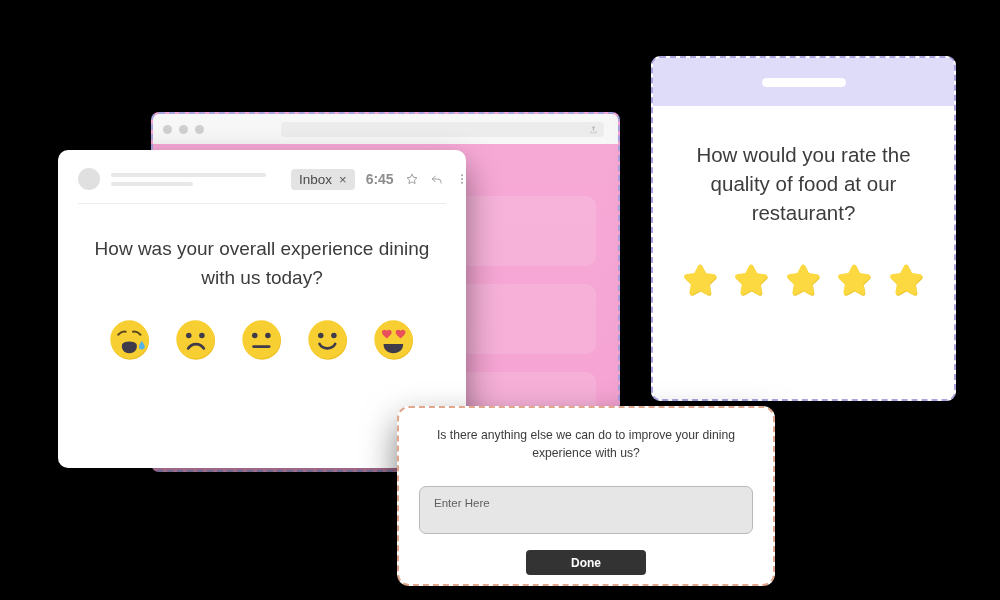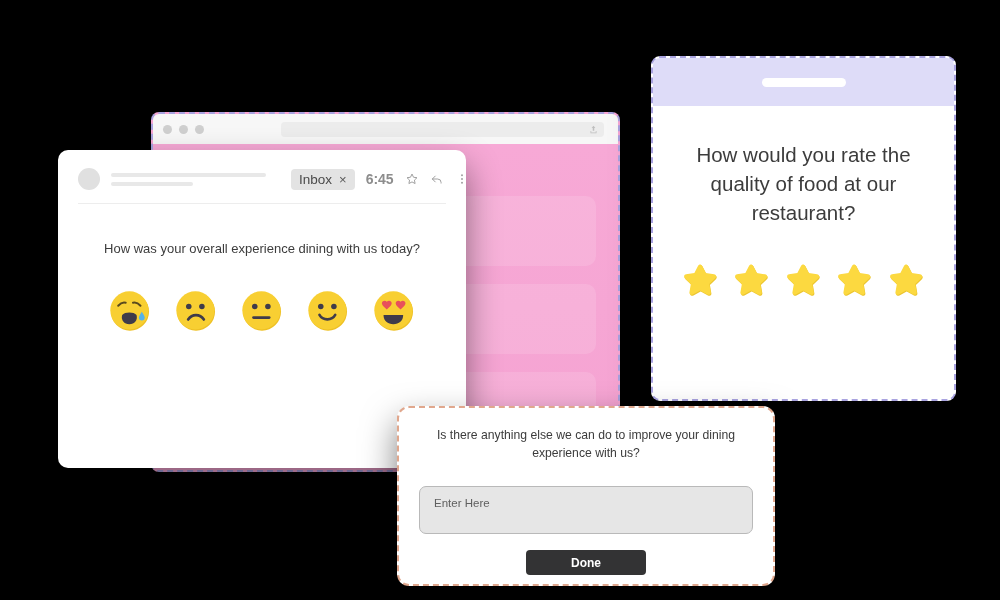--- a/index.html
+++ b/index.html
@@ -60,21 +60,21 @@
     display:flex; align-items:center; gap:7px;
     font-size:13.5px; color:#4a4a4a; margin-left:14px;
   }
   #inbox-chip .x{ font-size:13px; color:#5a5a5a; }
   #email-meta{ margin-left:auto; display:flex; align-items:center; gap:11px; color:#9a9a9a; }
   #email-time{ font-size:14px; font-weight:bold; color:#8d8d8d; }
   .meta-ico{ width:14px; height:14px; }
   #email-divider{ margin:13px 20px 0 20px; height:1px; background:#ededed; }
   #email-question{
     margin:30px auto 0 auto; width:360px; text-align:center;
-    font-size:13px; line-height:29px; color:#3c3c3c;
+    font-size:19px; line-height:29px; color:#3c3c3c;
   }
   #emoji-row{ display:flex; justify-content:center; gap:24px; margin-top:27px; }
   .emoji{ width:42px; height:42px; }
 
   
   #phone{
     position:absolute; left:651px; top:56px; width:305px; height:345px;
     border:2px dashed #a9a3e0; border-radius:9px;
     background:#fff; overflow:hidden;
     box-shadow:0 16px 36px rgba(0,0,0,.6);

